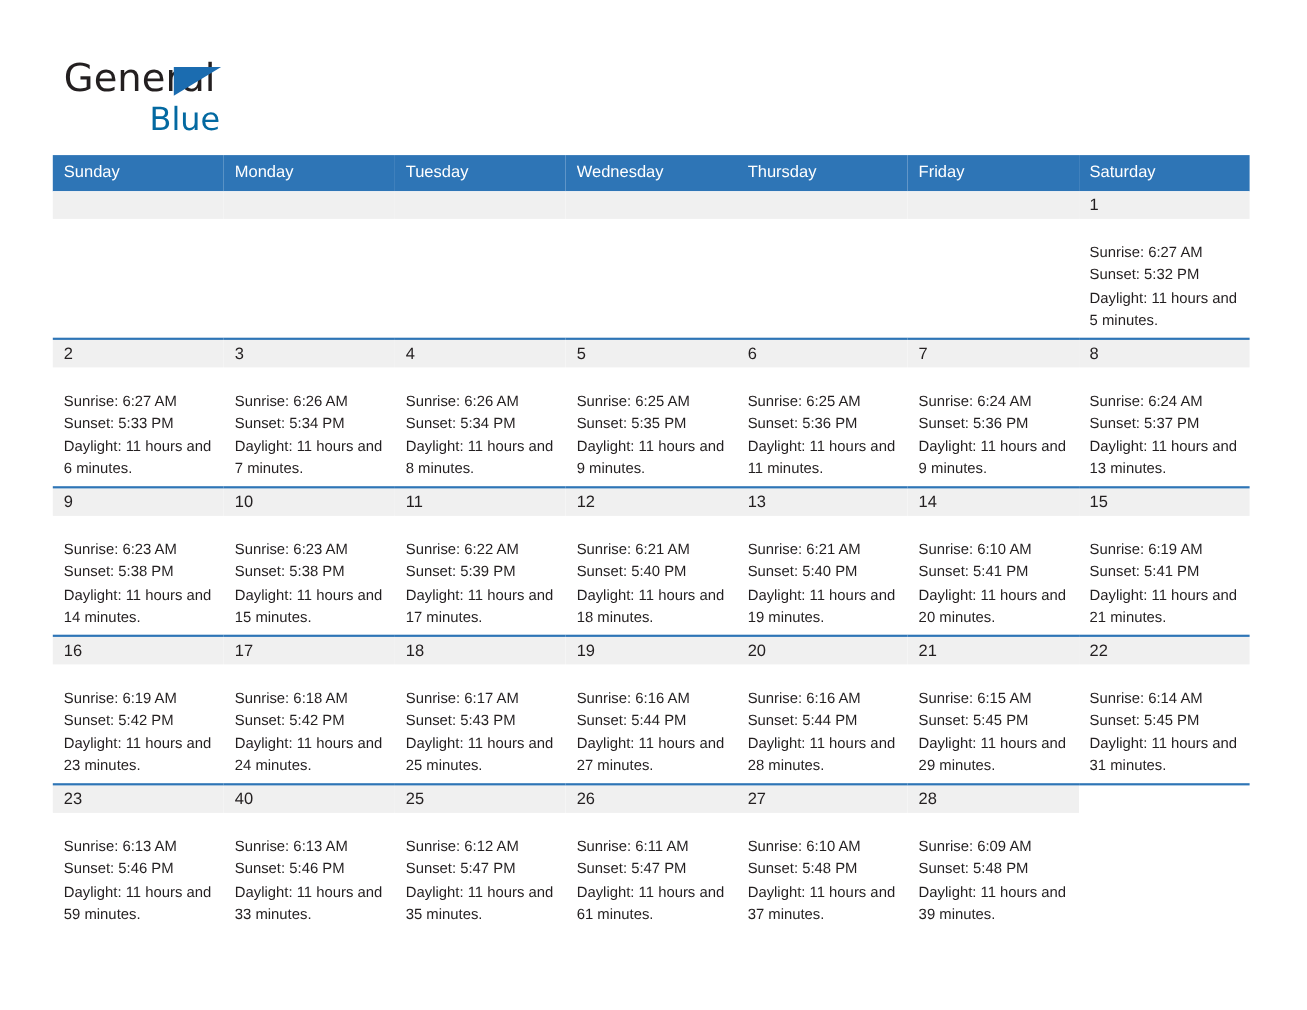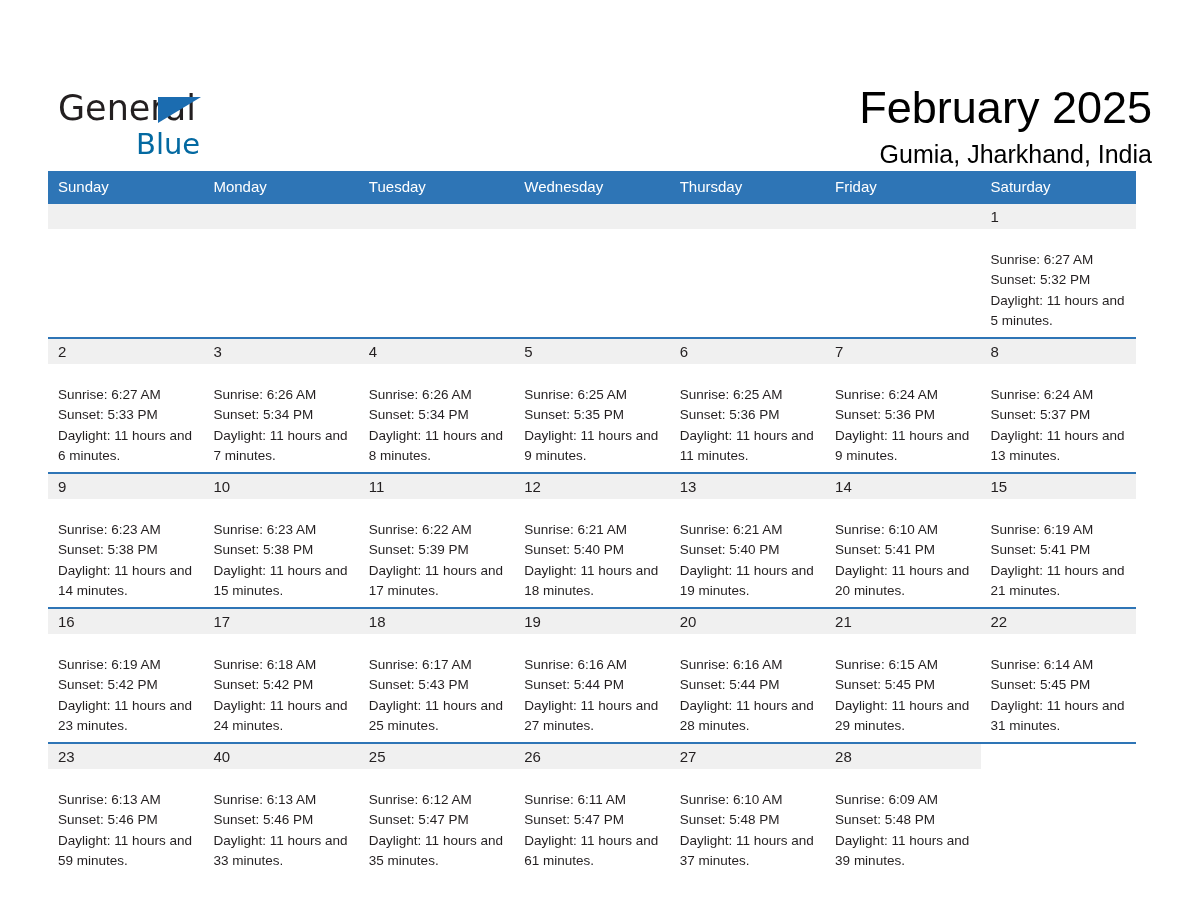--- a/index.html
+++ b/index.html
@@ -21,23 +21,22 @@
     width: 1188px;
     height: 918px;
     box-sizing: border-box;
   }
 
   
   .header {
     position: absolute;
     left: 48px;
     top: 44px;
-    right: 36px;
+    right: 68px;
     height: 100px;
-    margin-top: 36px;
   }
 
   .brand {
     position: absolute;
     left: 10px;
     top: 8px;
     width: 260px;
     height: 84px;
   }
   .brand-general {
@@ -91,21 +90,21 @@
     font-weight: 400;
     line-height: 30px;
     color: #000000;
     white-space: nowrap;
   }
 
   
   .calendar {
     position: absolute;
     left: 48px;
-    top: 171px;
+    top: 141px;
     width: 1088px;
   }
 
   table.cal {
     width: 1088px;
     border-collapse: collapse;
     table-layout: fixed;
   }
   table.cal col { width: 155.43px; }
 
@@ -158,24 +157,20 @@
 <div class="page">
 
   <div class="header">
 
     <div class="brand">
       <span class="brand-general">General</span>
       <span class="brand-tri"></span>
       <span class="brand-blue">Blue</span>
     </div>
 
-    <div class="title-block">
-      <div class="month-title">February 2025</div>
-      <div class="location-title">Gumia, Jharkhand, India</div>
-    </div>
 
   </div>
 
   <div class="calendar">
     <table class="cal">
       <colgroup>
         <col>
           <col>
           <col>
           <col>

